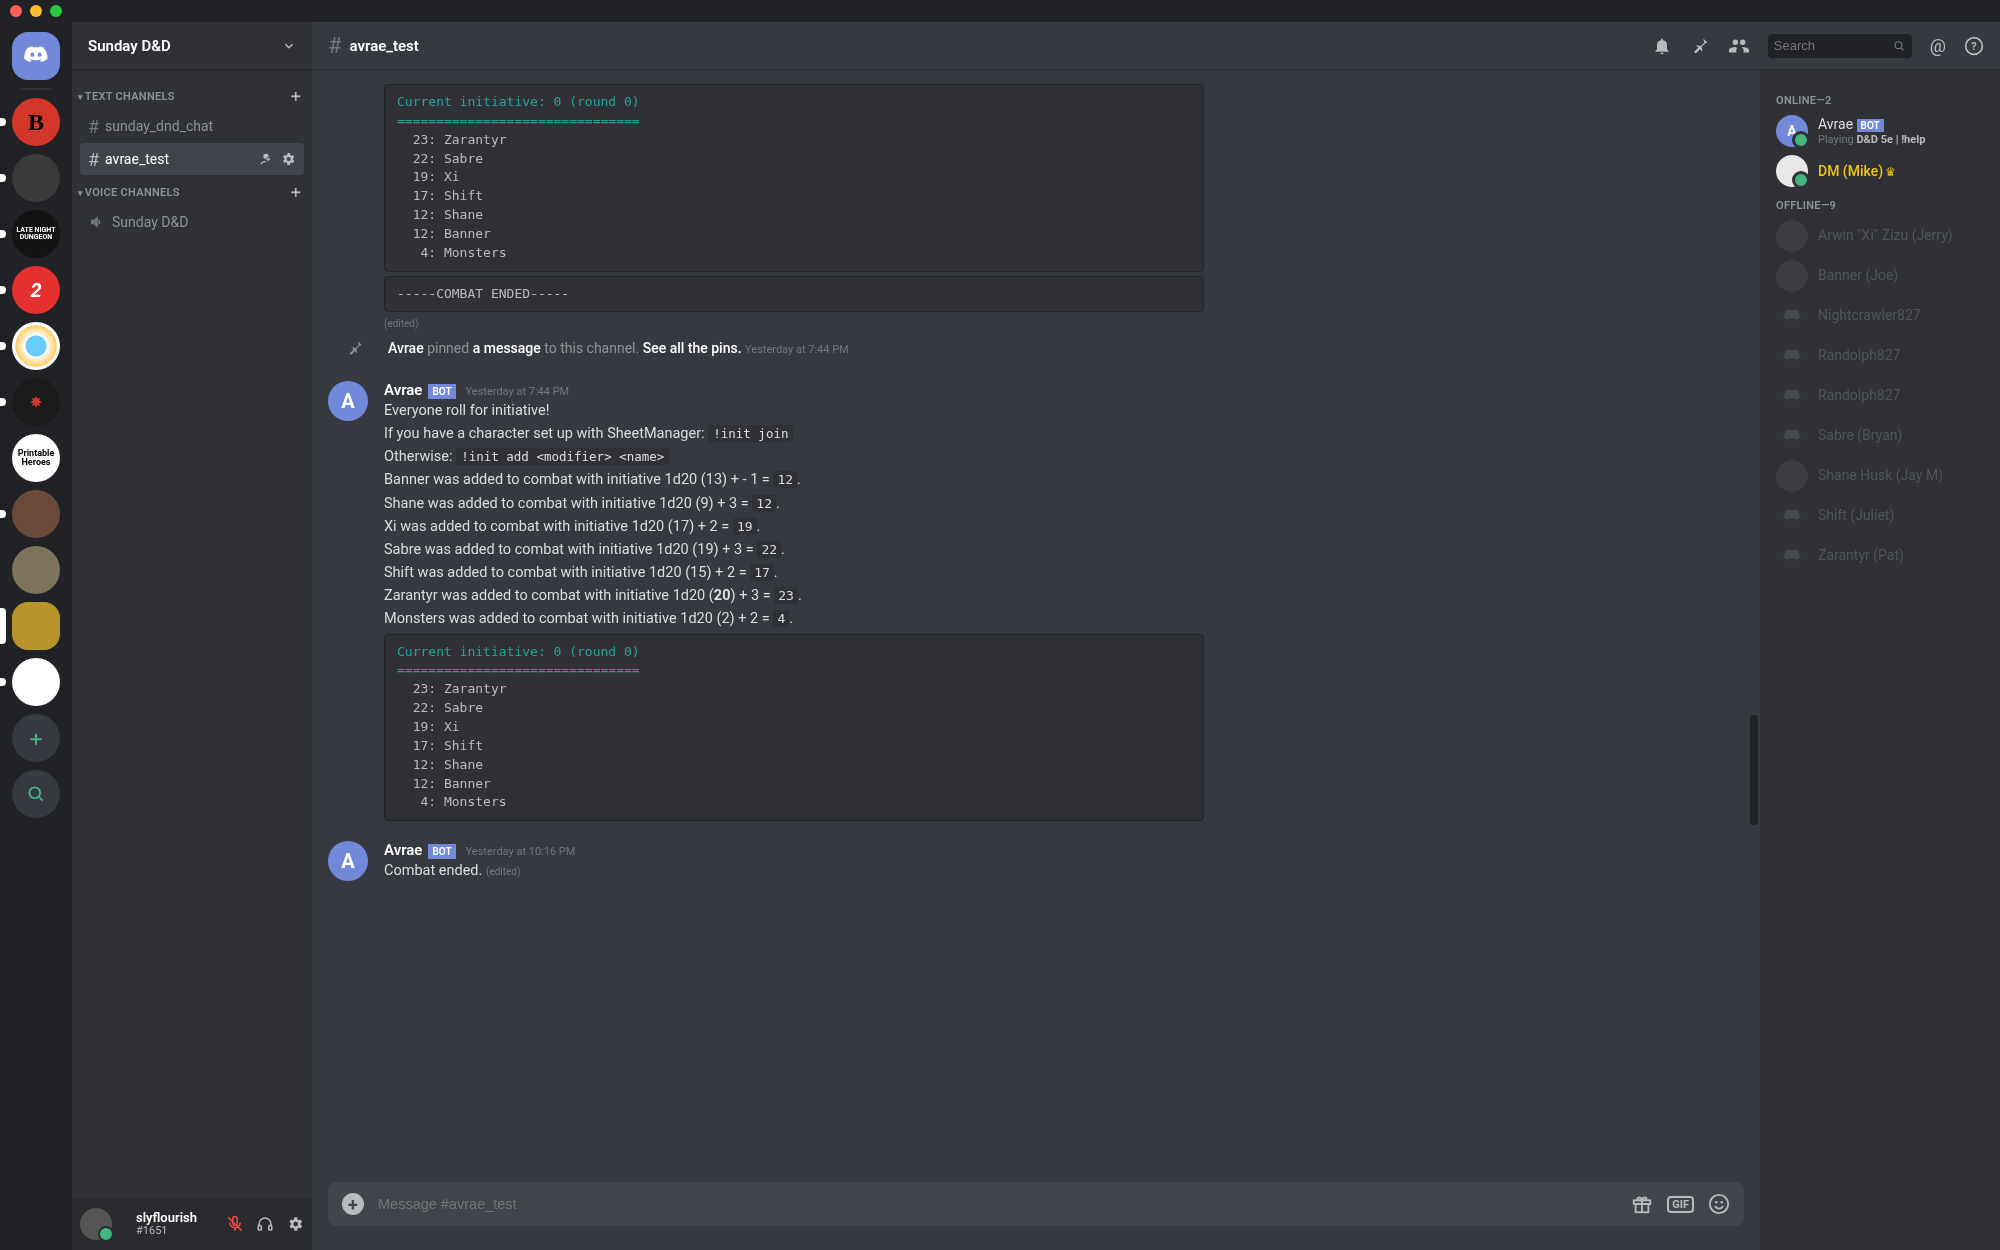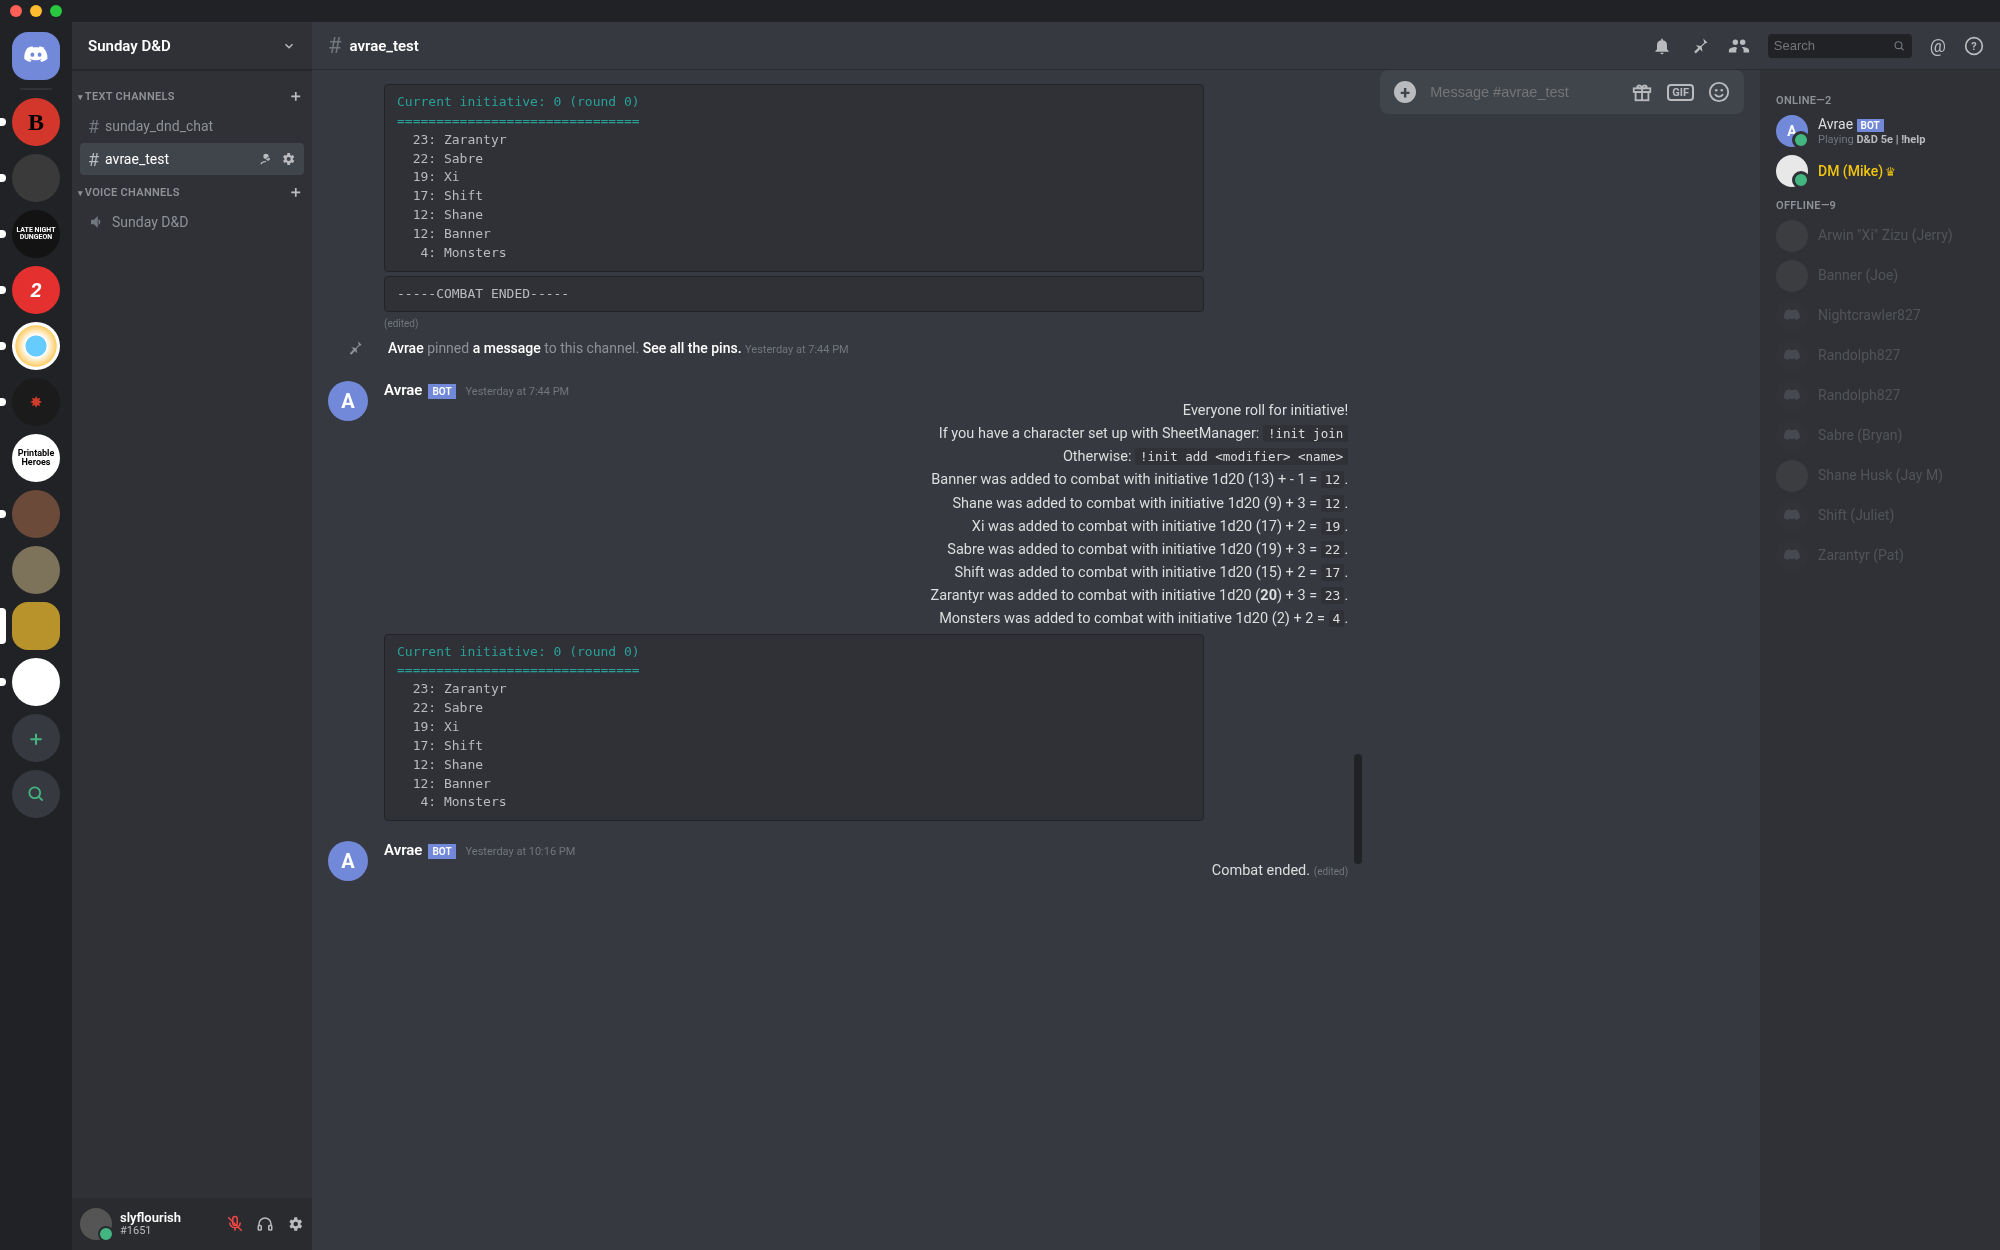--- a/index.html
+++ b/index.html
@@ -41,41 +41,41 @@
   .cat { display:flex; align-items:center; justify-content:space-between; padding:6px 8px 2px 6px; color:#8e9297; font-size:11px; font-weight:600; letter-spacing:.3px; text-transform:uppercase; cursor:pointer;}
   .cat .carrow{ margin-right:2px; font-size:9px;}
   .chn { display:flex; align-items:center; height:32px; padding:0 8px; margin:1px 8px; border-radius:4px; color:#8e9297; cursor:pointer; gap:6px;}
   .chn .hash{ font-size:18px; color:#72767d;}
   .chn.active{ background:#40444b; color:#fff; }
   .chn.active .hash{ color:#b9bbbe;}
   .chn .tail{ margin-left:auto; display:flex; gap:6px; color:#b9bbbe; font-size:14px;}
   .chn:not(.active) .tail{ display:none;}
   .vc .spk{ color:#72767d; }
 
-  .userbar{ height:52px; background:#292b2f; display:flex; align-items:center; padding:0 8px; gap:8px;}
+  .userbar{ height:52px; background:#292b2f; display:flex; align-items:center; padding:0 8px; gap:24px;}
   .ub-av{ width:32px; height:32px; border-radius:50%; background:#555; position:relative;}
   .ub-av::after{ content:""; position:absolute; right:-2px; bottom:-2px; width:12px; height:12px; border-radius:50%; background:#43b581; border:2px solid #292b2f;}
   .ub-name{ font-size:13px; color:#fff; font-weight:600; line-height:1;}
   .ub-disc{ font-size:11px; color:#b9bbbe;}
   .ub-icons{ margin-left:auto; display:flex; gap:12px; color:#b9bbbe;}
   .ub-icons span{ cursor:pointer; }
   .mic-mute{ color:#f04747; }
 
   
   .main{ flex:1; display:flex; flex-direction:column; min-width:0; background:#36393f; }
   .chan-header{ height:48px; border-bottom:1px solid #2b2d31; display:flex; align-items:center; padding:0 16px; gap:8px;}
   .chan-header .hash{ font-size:22px; color:#72767d;}
   .chan-header h2{ font-size:15px; font-weight:600; color:#fff;}
   .hdr-right{ margin-left:auto; display:flex; align-items:center; gap:18px; color:#b9bbbe;justify-content:flex-end;}
   .search{ background:#202225; border-radius:4px; height:24px; width:144px; display:flex; align-items:center; padding:0 6px; color:#72767d; font-size:13px;}
   .search input{ background:transparent; border:none; color:#dcddde; outline:none; width:100%; font-size:13px;}
   .hdr-ico{ cursor:pointer; font-size:18px;}
 
   .body-row{ flex:1; display:flex; min-height:0;}
-  .messages{ flex:1; display:flex; flex-direction:row; min-width:0;}
+  .messages{ flex:1; display:flex; flex-direction:column; min-width:0;}
   .scroll{ flex:1; overflow-y:auto; padding:0 16px 20px 16px; position:relative;}
   .scroll-inner{ padding-top:10px;}
 
   .code{ background:#2f3136; border:1px solid #222427; border-radius:4px; padding:8px 12px; margin:4px 0 4px 56px; font-family:Menlo,Consolas,monospace; font-size:13px; line-height:1.45; white-space:pre; color:#b9bbbe; max-width:820px; overflow-x:auto;}
   .code .hl{ color:#2aa198;}
   .edited-small{ font-size:10px; color:#72767d; margin-left:56px; padding-top:2px;}
 
   .sysmsg{ display:flex; align-items:center; gap:14px; padding:10px 0 10px 18px; color:#8e9297;}
   .pin-ico{ color:#8e9297; font-size:16px; width:28px; text-align:center;}
   .sysmsg .name{ color:#fff; font-weight:500;}
@@ -83,21 +83,21 @@
   .sysmsg .link{ color:#fff; font-weight:500; cursor:pointer;}
   .sysmsg .ts{ font-size:11px; color:#72767d;}
 
   .msg{ display:flex; padding:2px 0; margin-top:12px;}
   .avatar{ width:40px; height:40px; border-radius:50%; background:#7289da; color:#fff; font-size:20px; font-weight:700; display:flex; align-items:center; justify-content:center; margin-right:16px; flex-shrink:0;}
   .msg .content{ flex:1; min-width:0;}
   .msg .hdr{ display:flex; align-items:baseline; gap:6px;}
   .msg .author{ color:#fff; font-weight:600; font-size:15px;}
   .bot-tag{ background:#7289da; color:#fff; font-size:10px; font-weight:600; padding:1px 4px; border-radius:0; line-height:1.3;}
   .msg .ts{ font-size:11px; color:#72767d; margin-left:4px;}
-  .msg .line{ padding:1px 0; font-size:14.5px; line-height:1.45; color:#dcddde;text-align:right;}
+  .msg .line{ padding:1px 0; font-size:14.5px; line-height:1.45; color:#dcddde;}
   .inline-code{ background:#2f3136; padding:1px 5px; border-radius:3px; font-family:Menlo,Consolas,monospace; font-size:12.5px;}
   .res{ font-family:Menlo,Consolas,monospace; font-size:13px; background:#2f3136; padding:1px 4px; border-radius:3px;}
   .msg .line b{ font-weight:700;}
 
   .msg .code{ margin-left:0;}
 
   .composer{ padding:0 16px 24px 16px;}
   .input-wrap{ background:#40444b; border-radius:8px; display:flex; align-items:center; padding:0 14px; height:44px; gap:14px;}
   .attach{ width:22px; height:22px; border-radius:50%; background:#b9bbbe; color:#40444b; display:flex; align-items:center; justify-content:center; font-size:18px; font-weight:700; cursor:pointer;}
   .input-wrap input{ flex:1; background:transparent; border:none; outline:none; color:#dcddde; font-size:14.5px;}

